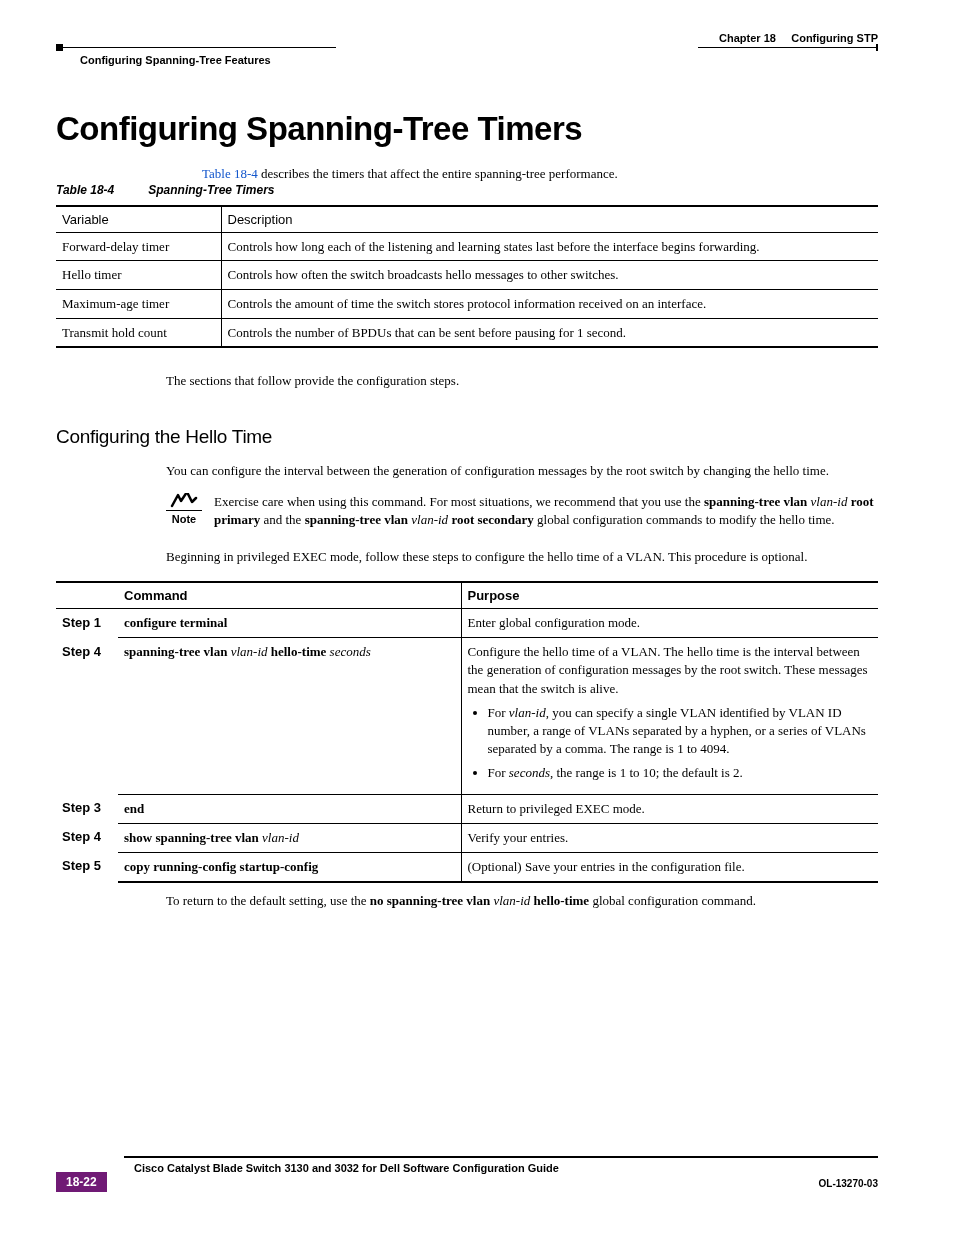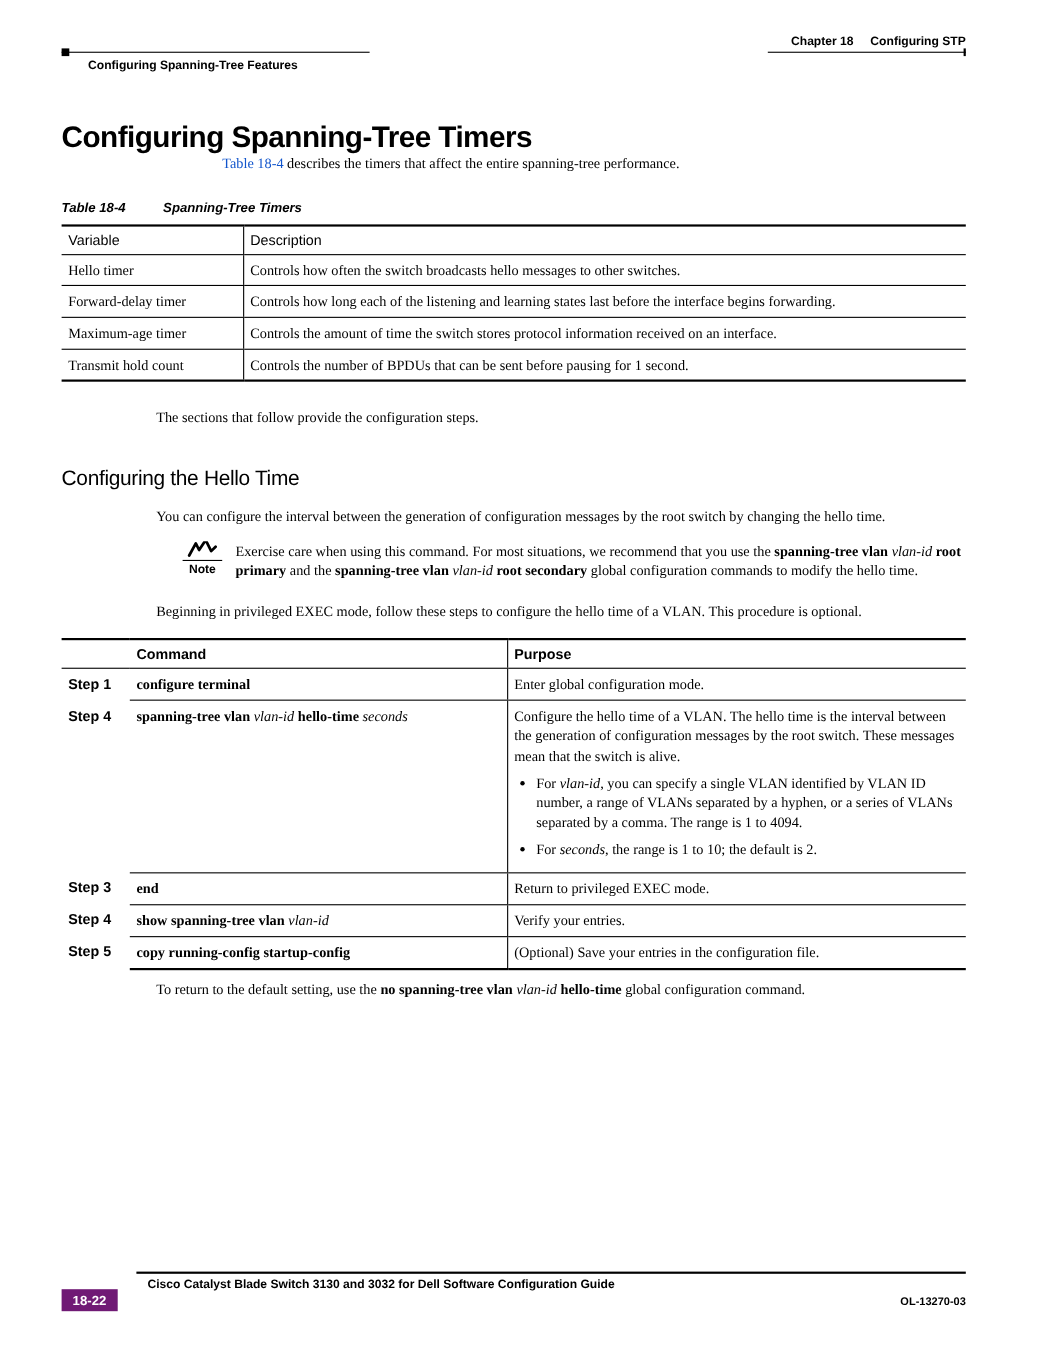--- a/index.html
+++ b/index.html
@@ -63,34 +63,34 @@
     }
     .content {
       position: absolute;
       top: 110px;
       left: 56px;
       right: 76px;
     }
     h1 {
       font-family: Arial, Helvetica, sans-serif;
       font-weight: bold;
-      font-size: 27px;
+      font-size: 33px;
+      margin-bottom: 18px;
       letter-spacing: -0.5px;
     }
     h2 {
       font-family: Arial, Helvetica, sans-serif;
       font-weight: normal;
       font-size: 19px;
       margin-top: 36px;
       margin-bottom: 14px;
       letter-spacing: -0.3px;
     }
     .intro {
       margin-left: 146px;
-      margin-bottom: 24px;
       line-height: 1.3;
     }
     .link { color: #1155cc; }
     .table-caption {
       font-family: Arial, Helvetica, sans-serif;
       font-weight: bold;
       font-style: italic;
       font-size: 12px;
       margin-bottom: 8px;
     }
@@ -115,21 +115,21 @@
       padding: 5px 6px;
       border-bottom: 1px solid #000;
       border-left: 1px solid #000;
       vertical-align: top;
       line-height: 1.35;
     }
     table.timers td:first-child { border-left: none; }
     table.timers tr:last-child td { border-bottom: 2px solid #000; }
     table.timers col.c1 { width: 165px; }
     .body-text {
-      margin-left: 86px;
+      margin-left: 110px;
       margin-bottom: 14px;
       line-height: 1.35;
     }
     .note-block {
       display: flex;
       margin-left: 110px;
       margin-bottom: 18px;
       line-height: 1.4;
     }
     .note-icon {
@@ -253,26 +253,26 @@
         <col>
       </colgroup>
     <thead>
       <tr>
         <th>Variable</th>
         <th>Description</th>
       </tr>
     </thead>
     <tbody>
       <tr>
+        <td>Forward-delay timer</td>
+        <td>Controls how long each of the listening and learning states last before the interface begins forwarding.</td>
+      </tr>
+      <tr>
         <td>Hello timer</td>
         <td>Controls how often the switch broadcasts hello messages to other switches.</td>
-      </tr>
-      <tr>
-        <td>Forward-delay timer</td>
-        <td>Controls how long each of the listening and learning states last before the interface begins forwarding.</td>
       </tr>
       <tr>
         <td>Maximum-age timer</td>
         <td>Controls the amount of time the switch stores protocol information received on an interface.</td>
       </tr>
       <tr>
         <td>Transmit hold count</td>
         <td>Controls the number of BPDUs that can be sent before pausing for 1 second.</td>
       </tr>
     </tbody>

